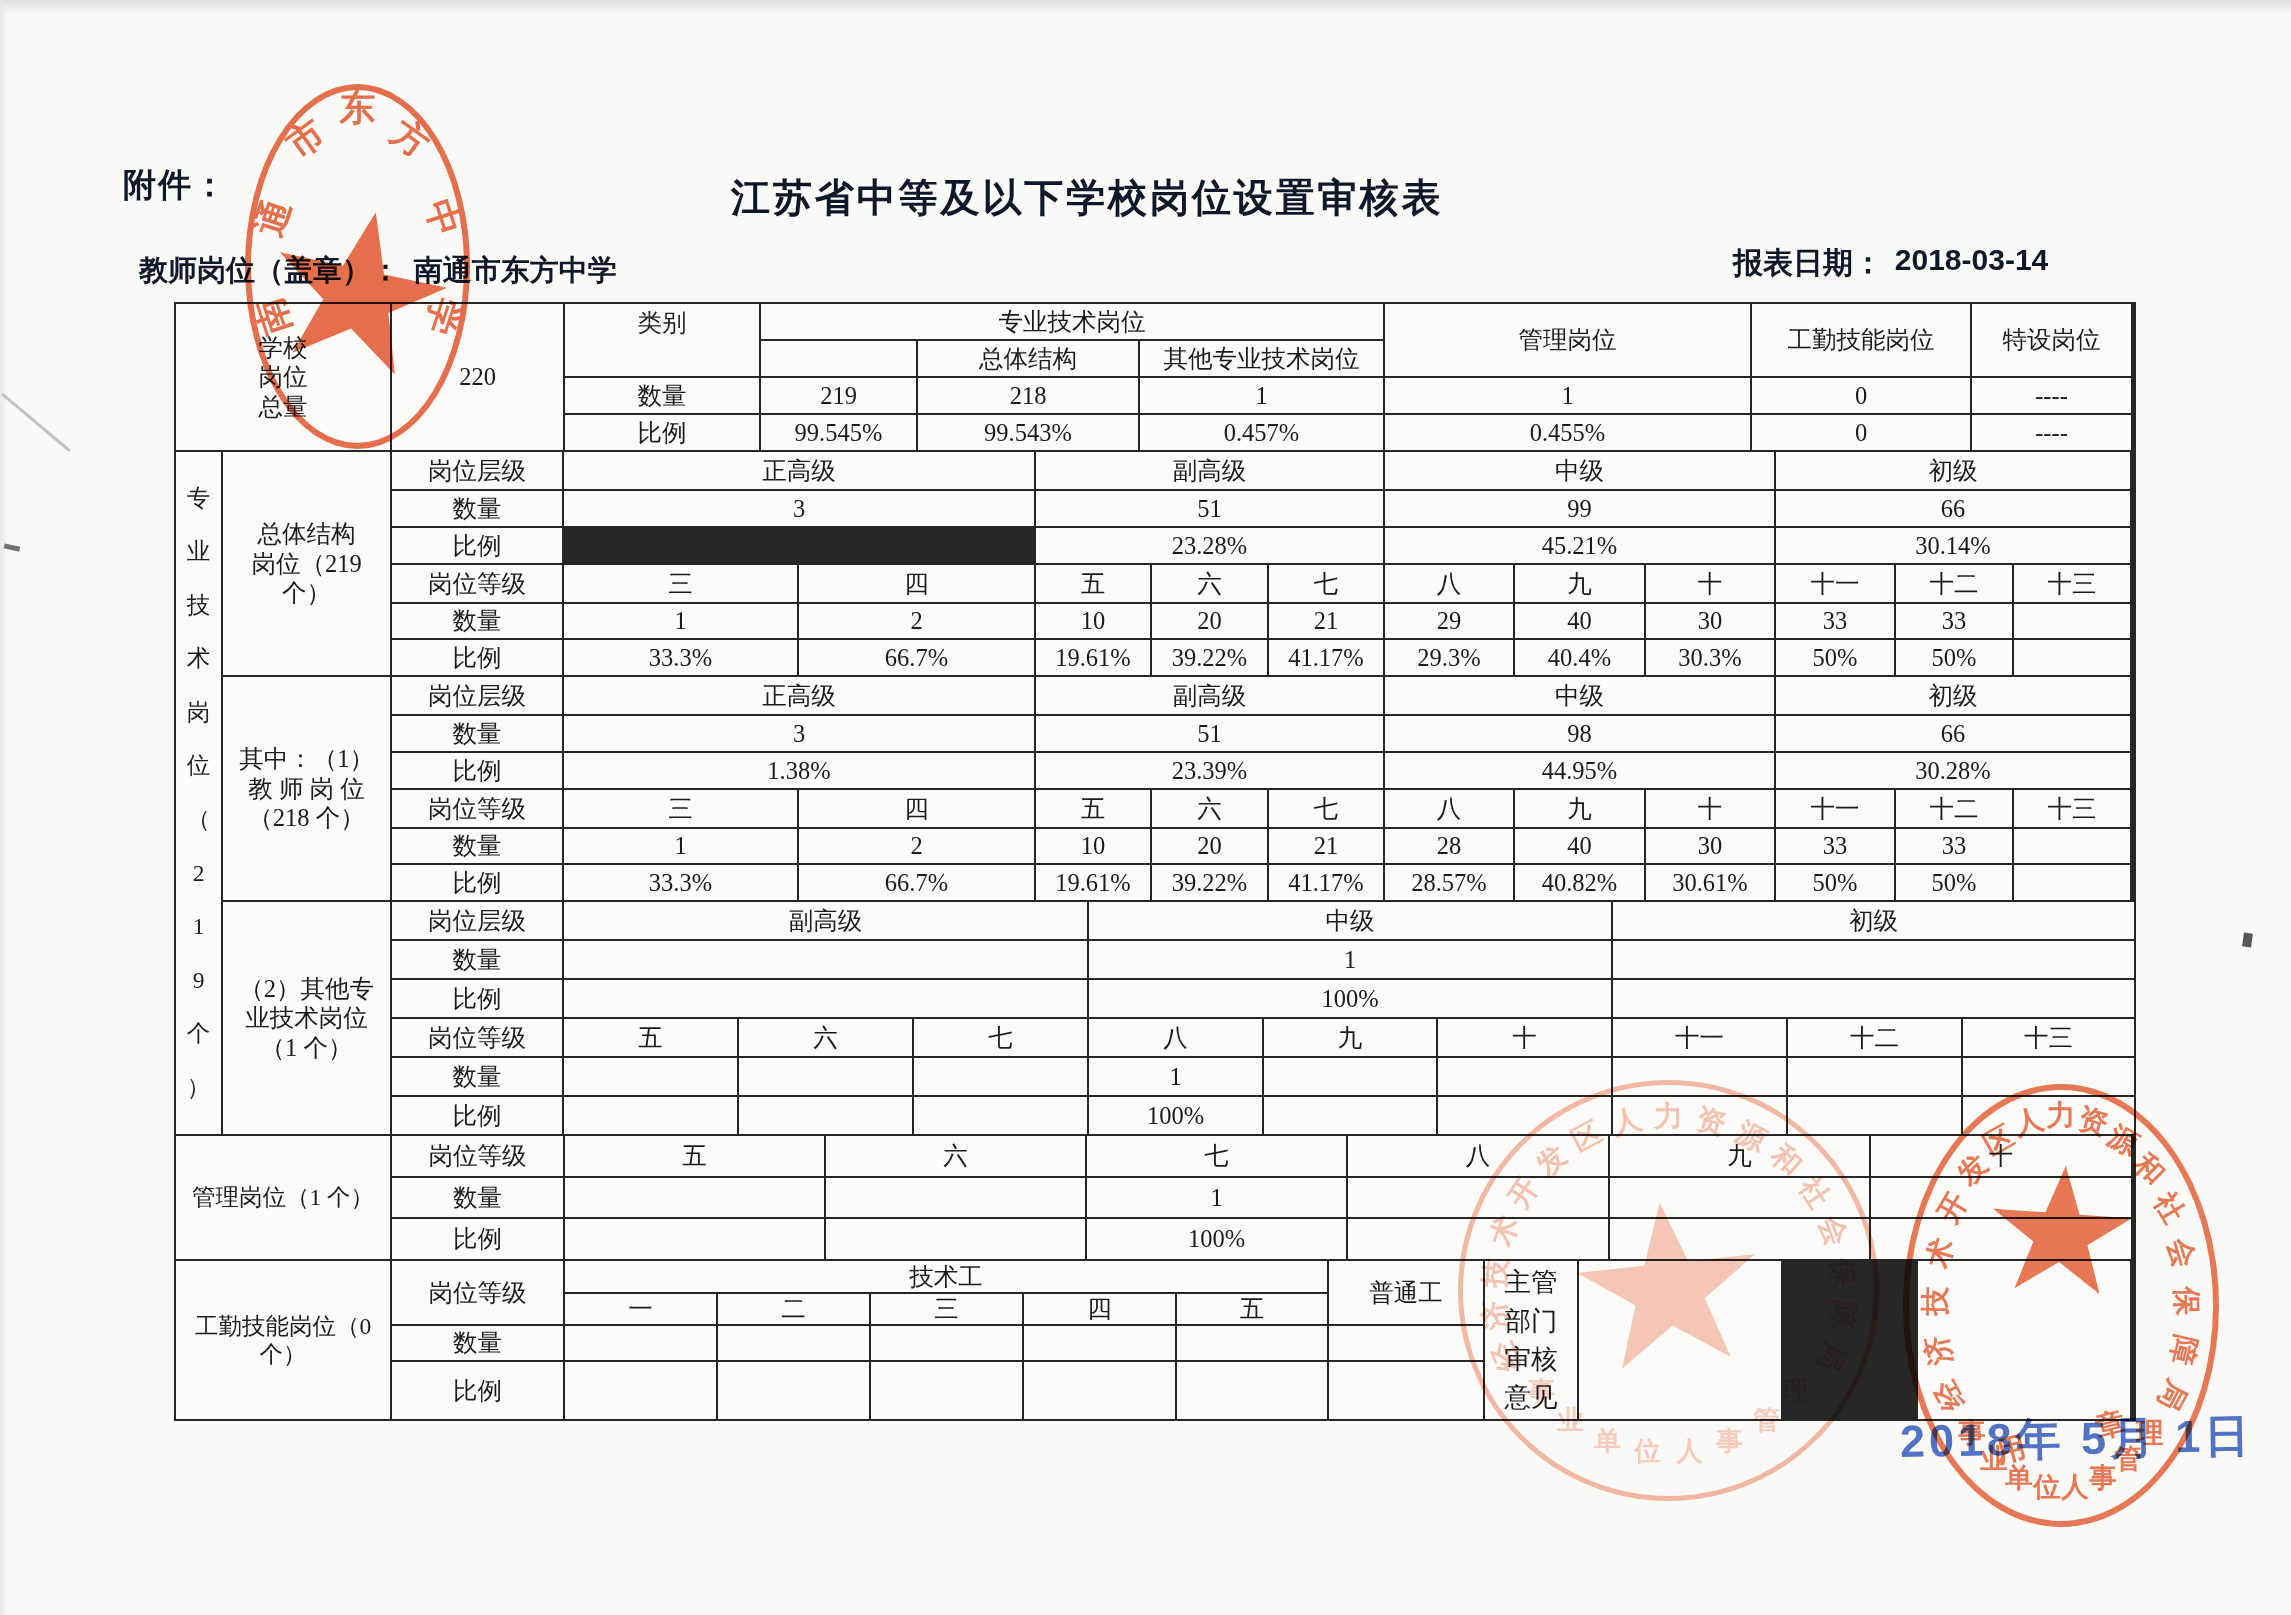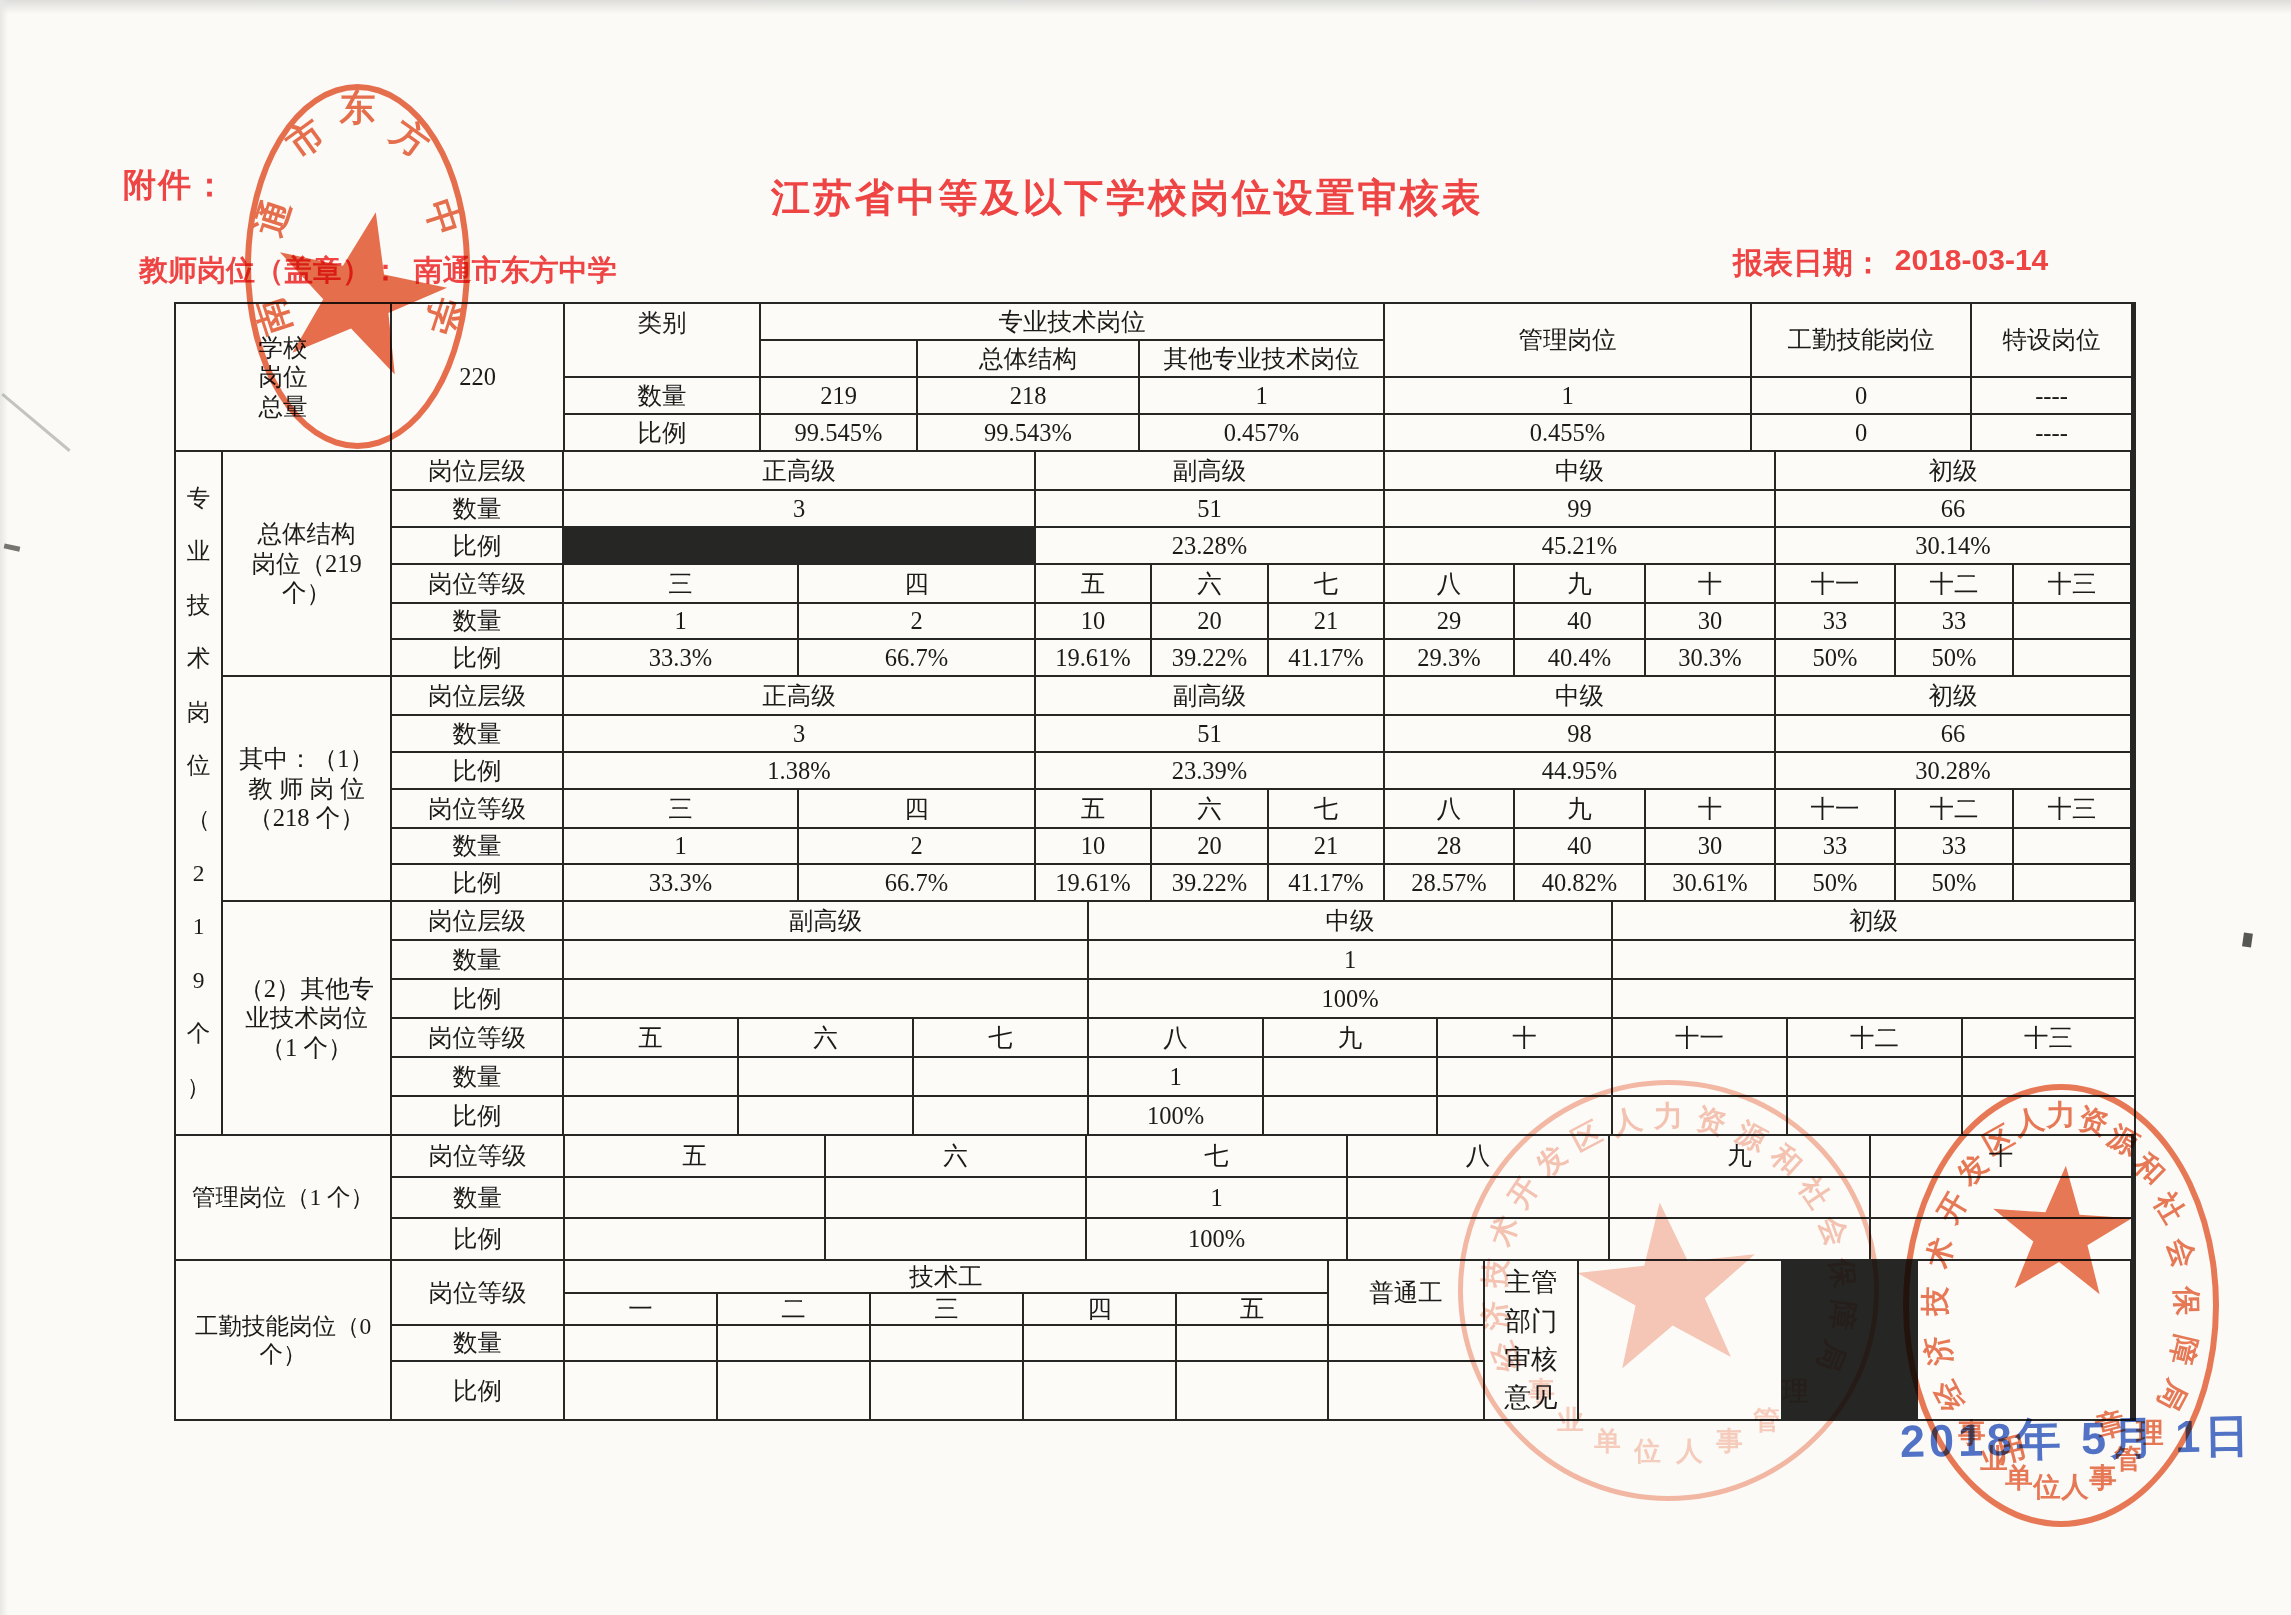--- a/index.html
+++ b/index.html
@@ -1,22 +1,22 @@
 <!DOCTYPE html>
 <html><head>
 <meta charset="utf-8">
 <style>
   html,body{margin:0;padding:0}
   body{width:2292px;height:1615px;position:relative;background:#fbfaf6;overflow:hidden;
        font-family:"Liberation Sans","DejaVu Sans",sans-serif;color:#1d1d1b}
   .abs{position:absolute}
   
-  .hl{position:absolute;white-space:nowrap;color:#ef4444}
+  .hl{position:absolute;white-space:nowrap;color:#0f172a}
   #attach{left:123px;top:163px;font-size:33px;font-weight:600;letter-spacing:2px}
-  #title{left:771px;top:171px;font-size:39px;font-weight:600;letter-spacing:2.9px}
+  #title{left:731px;top:171px;font-size:39px;font-weight:600;letter-spacing:2.9px}
   #unitline{left:139px;top:251px;font-size:29px;font-weight:700;display:flex;gap:13.7px}
   #dateline{left:1733px;top:243px;font-size:30px;font-weight:700;display:flex;gap:11.8px}
   
   #tbl{position:absolute;left:174px;top:302px;width:1958px;border:2.9px solid #262624;background:#262624;
        display:flex;flex-direction:column;gap:2px;box-sizing:content-box}
   .g{display:grid;gap:2px;background:#262624}
   .c{background:#fcfbf8;display:flex;align-items:center;justify-content:center;text-align:center;
      white-space:pre-line;font-family:"Liberation Serif","DejaVu Serif",serif;font-size:24.5px;
      line-height:1.2;padding:1px 2px;box-sizing:border-box;overflow:hidden;color:#1b1b19}
   .top{align-items:flex-start;padding-top:3.9px}

